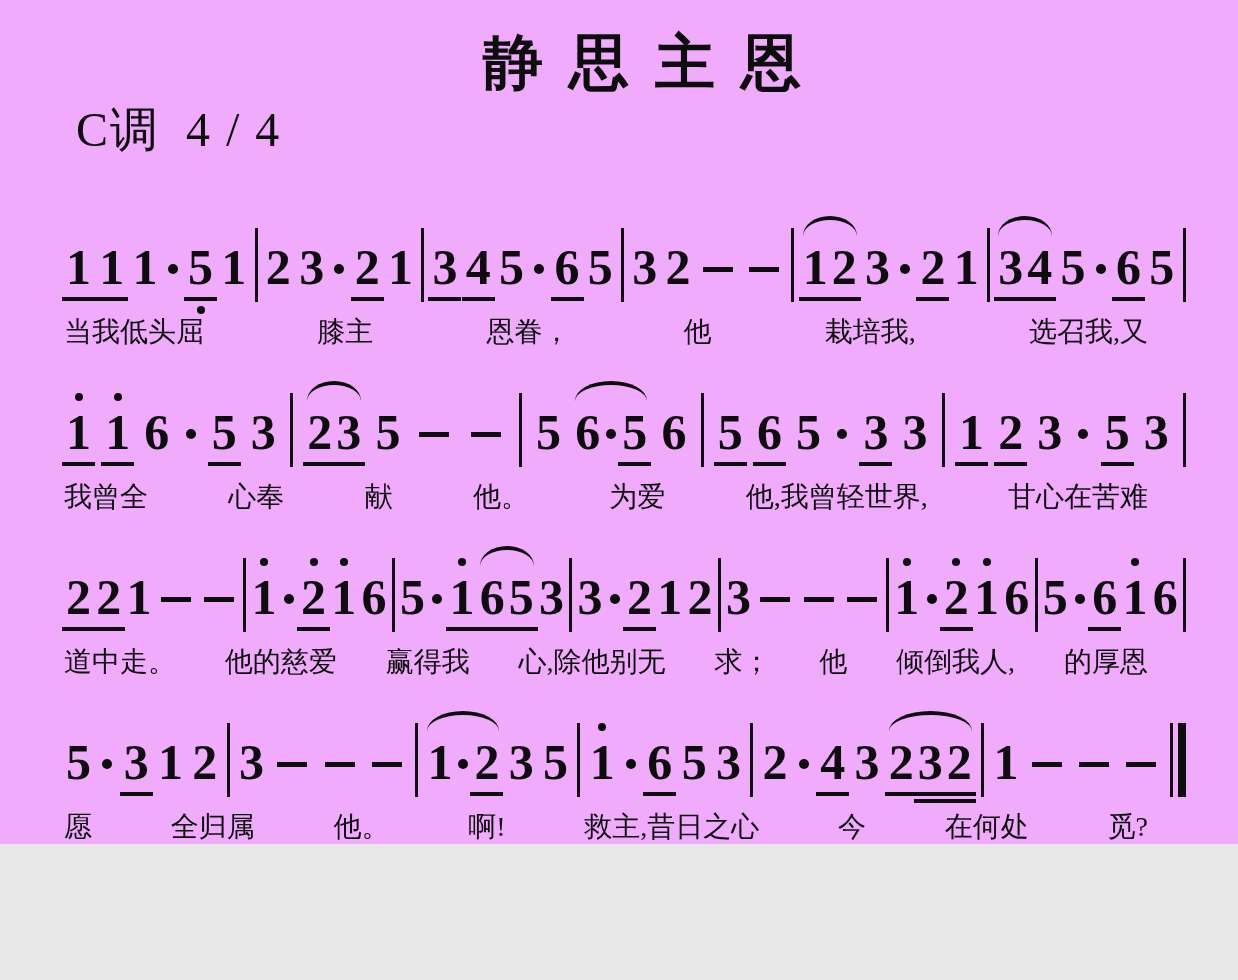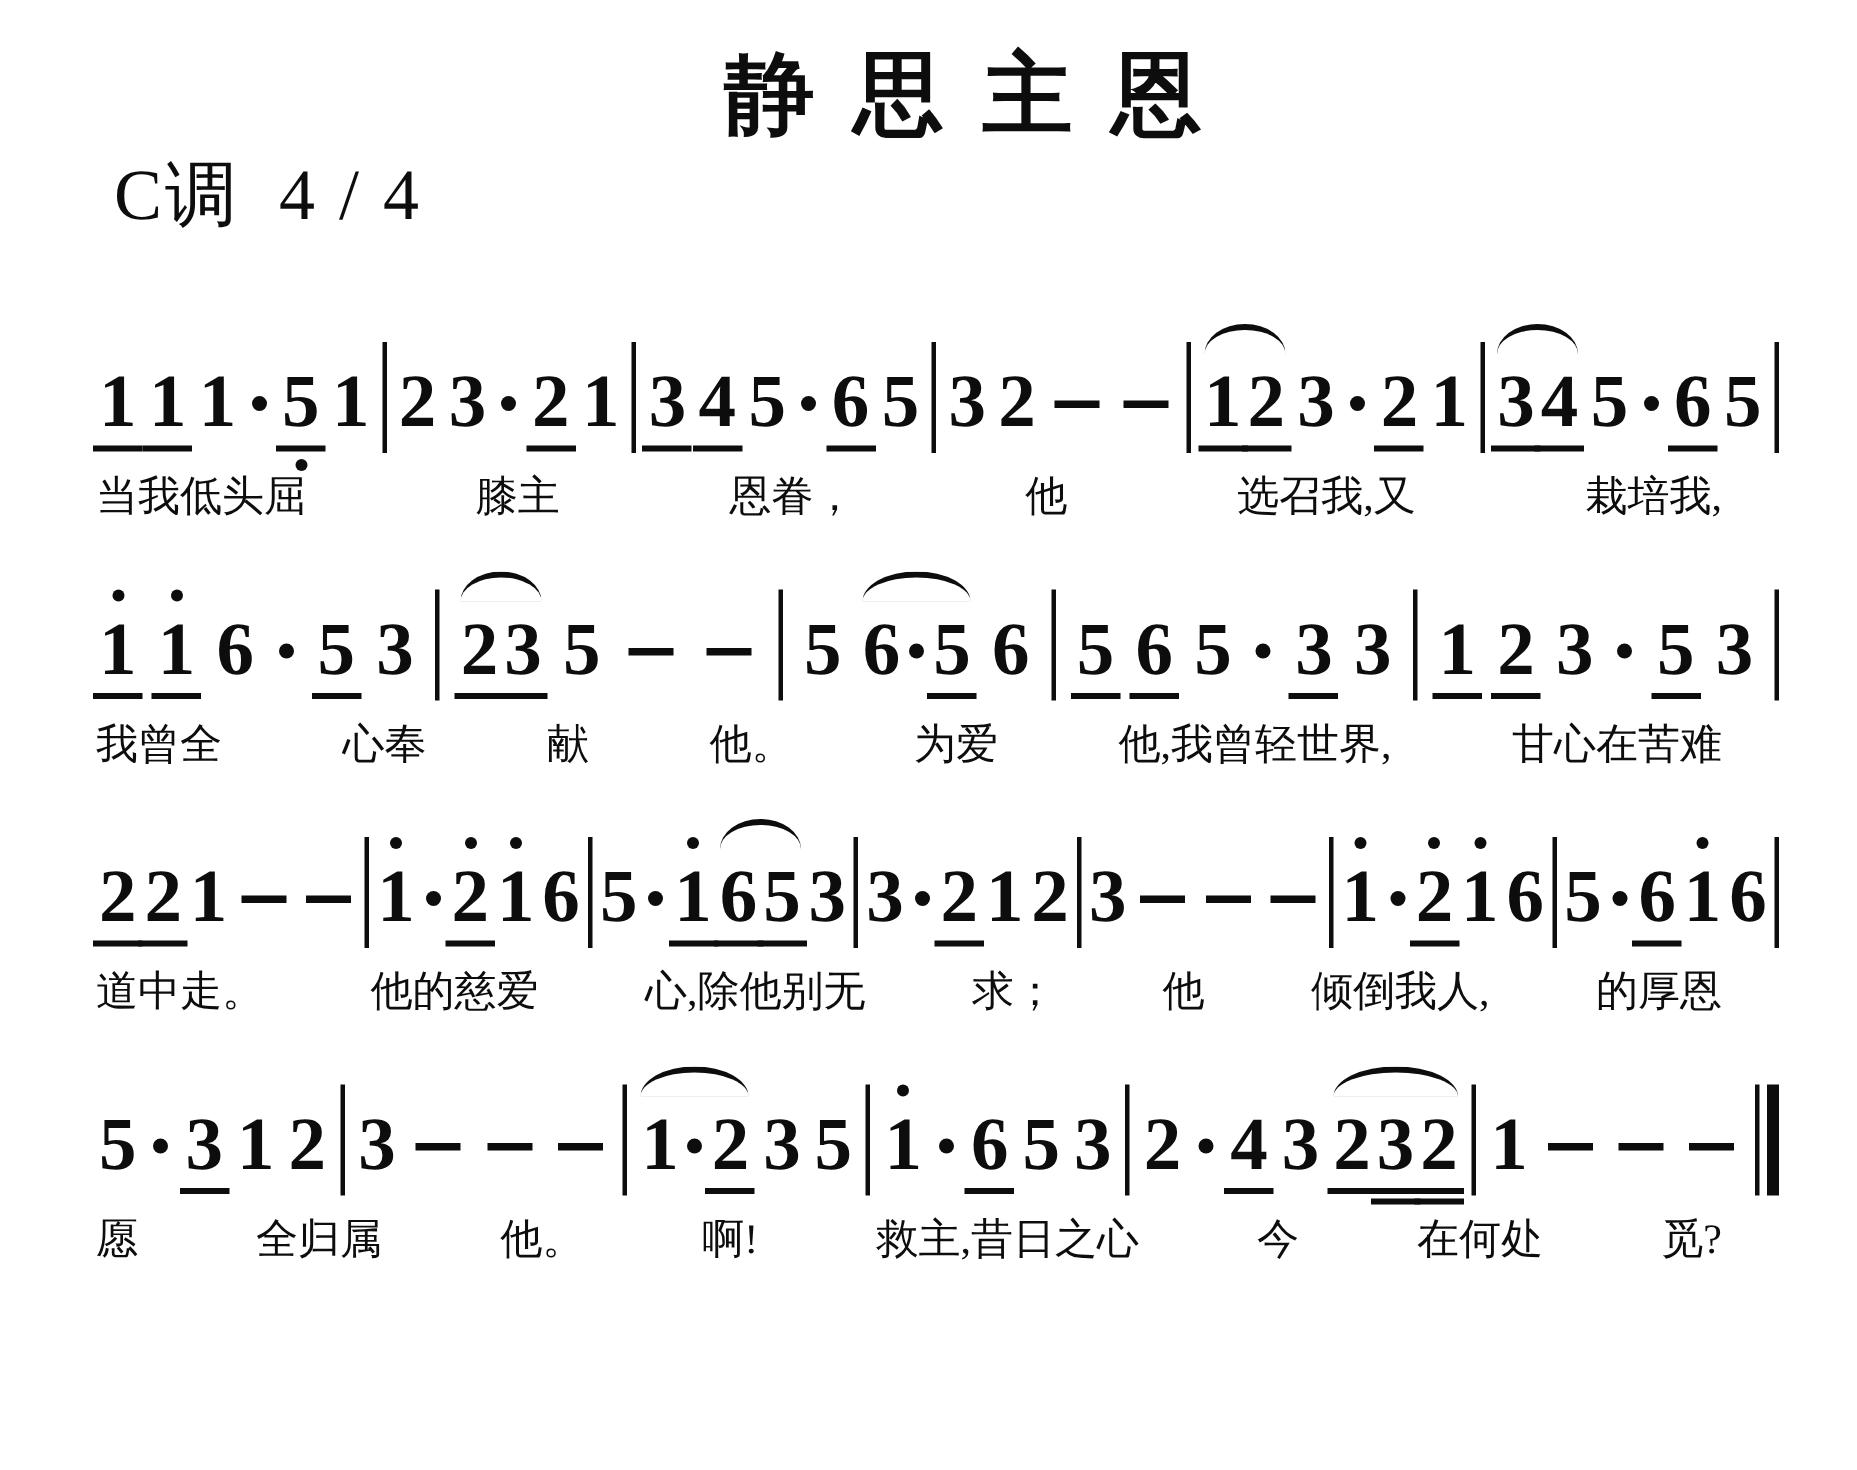--- a/index.html
+++ b/index.html
@@ -1,18 +1,18 @@
 <!DOCTYPE html>
 <html><head>
 <meta charset="utf-8">
 <style>
   * { margin:0; padding:0; box-sizing:border-box; }
   html,body { background:#e8e8e8; }
   .page {
-    position:relative; width:1238px; height:980px; background:#ffffff;
+    position:relative; width:1238px; height:844px; background:#f0abfc;
     color:#0d0d0d; overflow:hidden;
     font-family:"Liberation Serif", serif;
   }
   
   .header { position:relative; height:150px; }
   .title {
     text-align:center; margin-top:30px; transform:translateX(36px);
     font-family:"Liberation Sans", sans-serif;
     font-size:60px; font-weight:900; letter-spacing:26px; line-height:1.1;
   }
@@ -189,22 +189,22 @@
           <span class="note">
             <span class="digit">5</span>
           </span>
           <span class="barline"></span>
         </div>
         <div class="lyric-line">
           <span class="lyric-chunk">当我低头屈</span>
           <span class="lyric-chunk">膝主</span>
           <span class="lyric-chunk">恩眷，</span>
           <span class="lyric-chunk">他</span>
+          <span class="lyric-chunk">栽培我,</span>
           <span class="lyric-chunk">选召我,又</span>
-          <span class="lyric-chunk">栽培我,</span>
         </div>
       </div>
       <div class="system">
         <div class="music-line">
           <span class="note">
             <span class="digit">1</span>
             <span class="odot up"></span>
             <span class="nline u1"></span>
           </span>
           <span class="note">
@@ -421,20 +421,21 @@
             <span class="odot up"></span>
           </span>
           <span class="note">
             <span class="digit">6</span>
           </span>
           <span class="barline"></span>
         </div>
         <div class="lyric-line">
           <span class="lyric-chunk">道中走。</span>
           <span class="lyric-chunk">他的慈爱</span>
+          <span class="lyric-chunk">赢得我</span>
           <span class="lyric-chunk">心,除他别无</span>
           <span class="lyric-chunk">求；</span>
           <span class="lyric-chunk">他</span>
           <span class="lyric-chunk">倾倒我人,</span>
           <span class="lyric-chunk">的厚恩</span>
         </div>
       </div>
       <div class="system">
         <div class="music-line">
           <span class="note">

